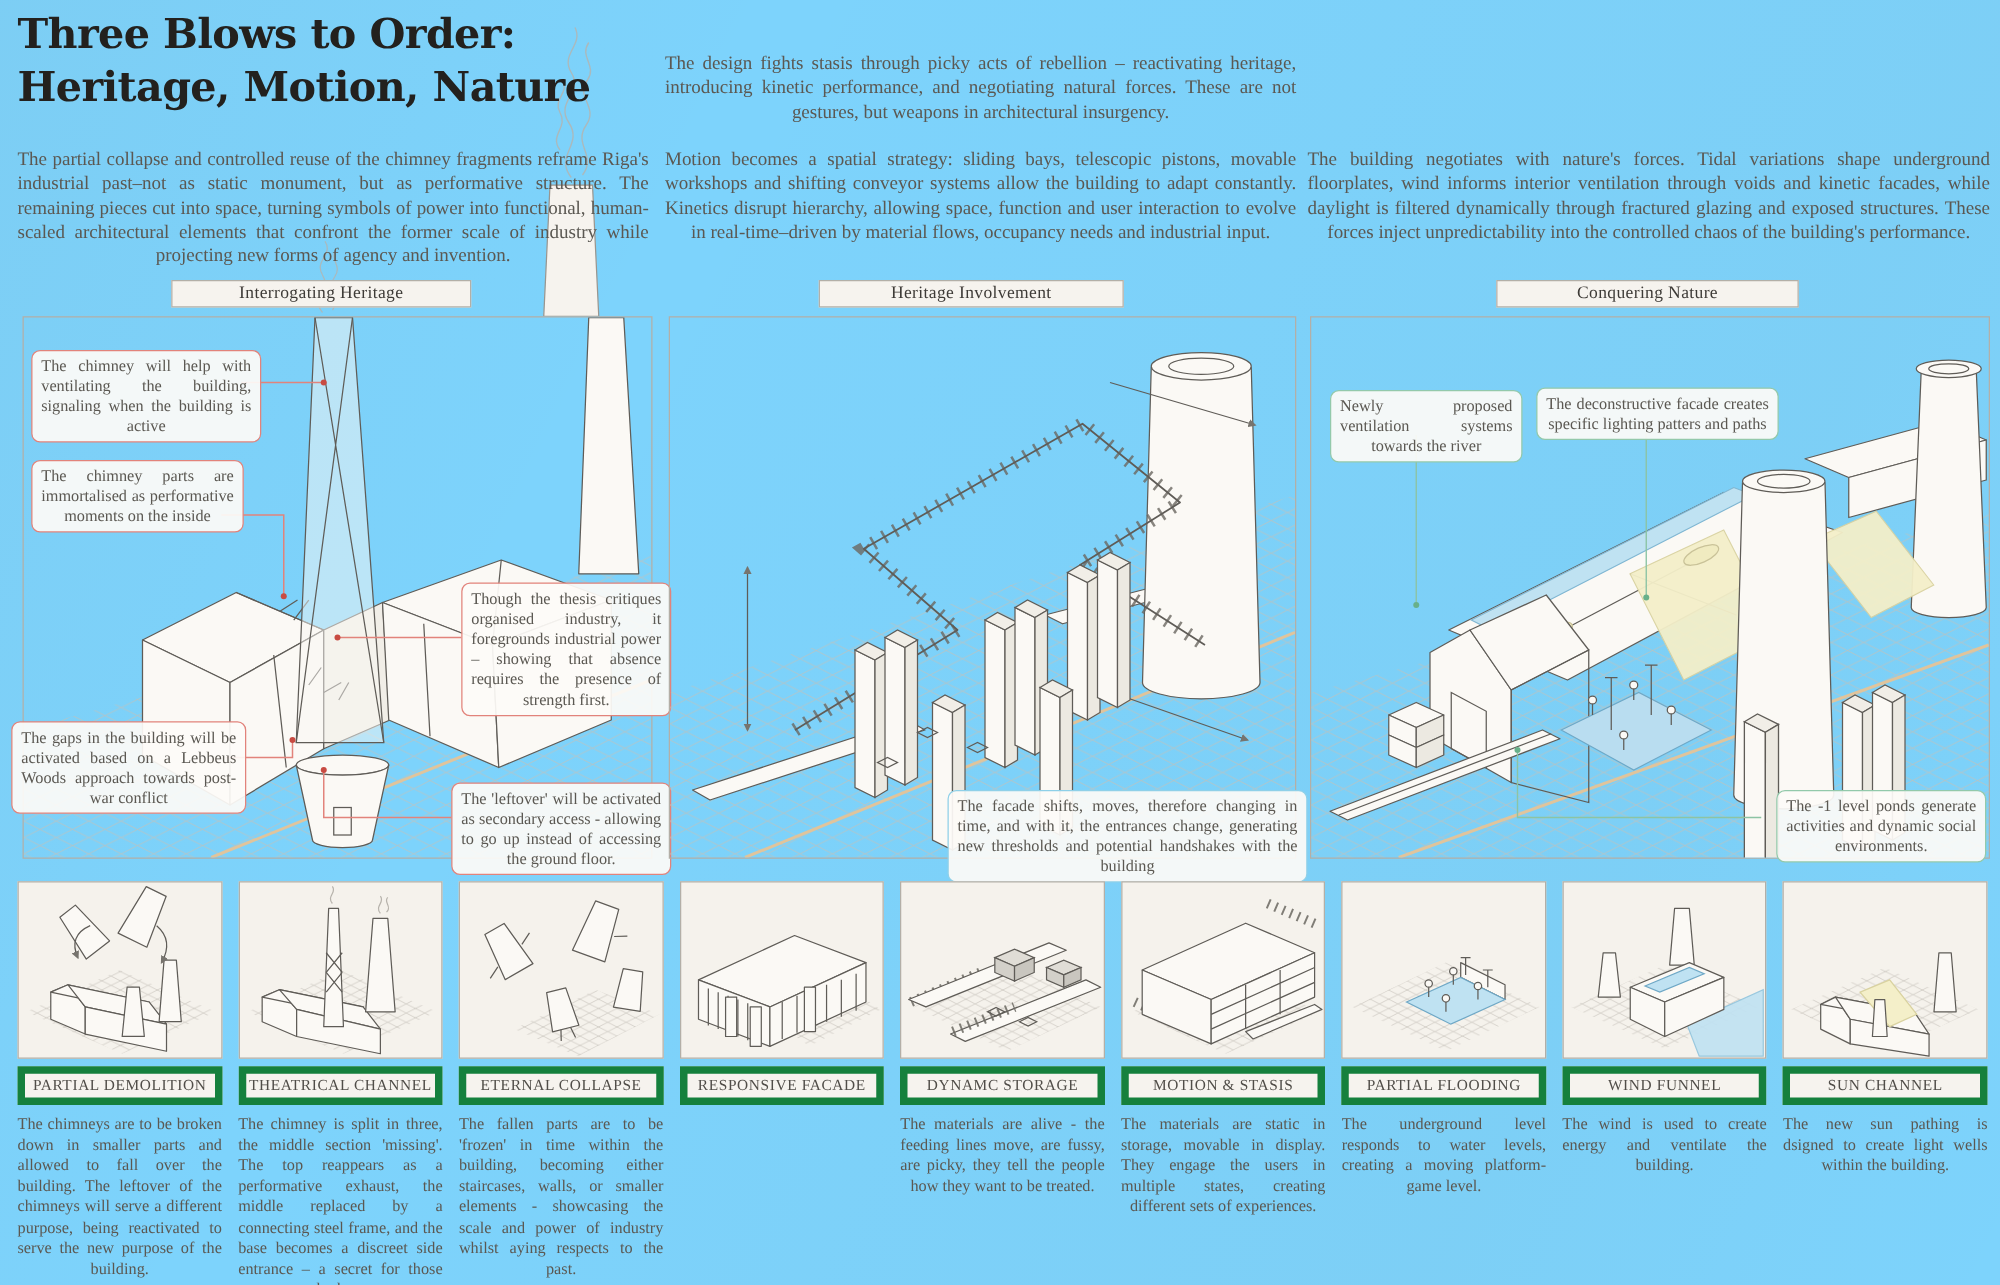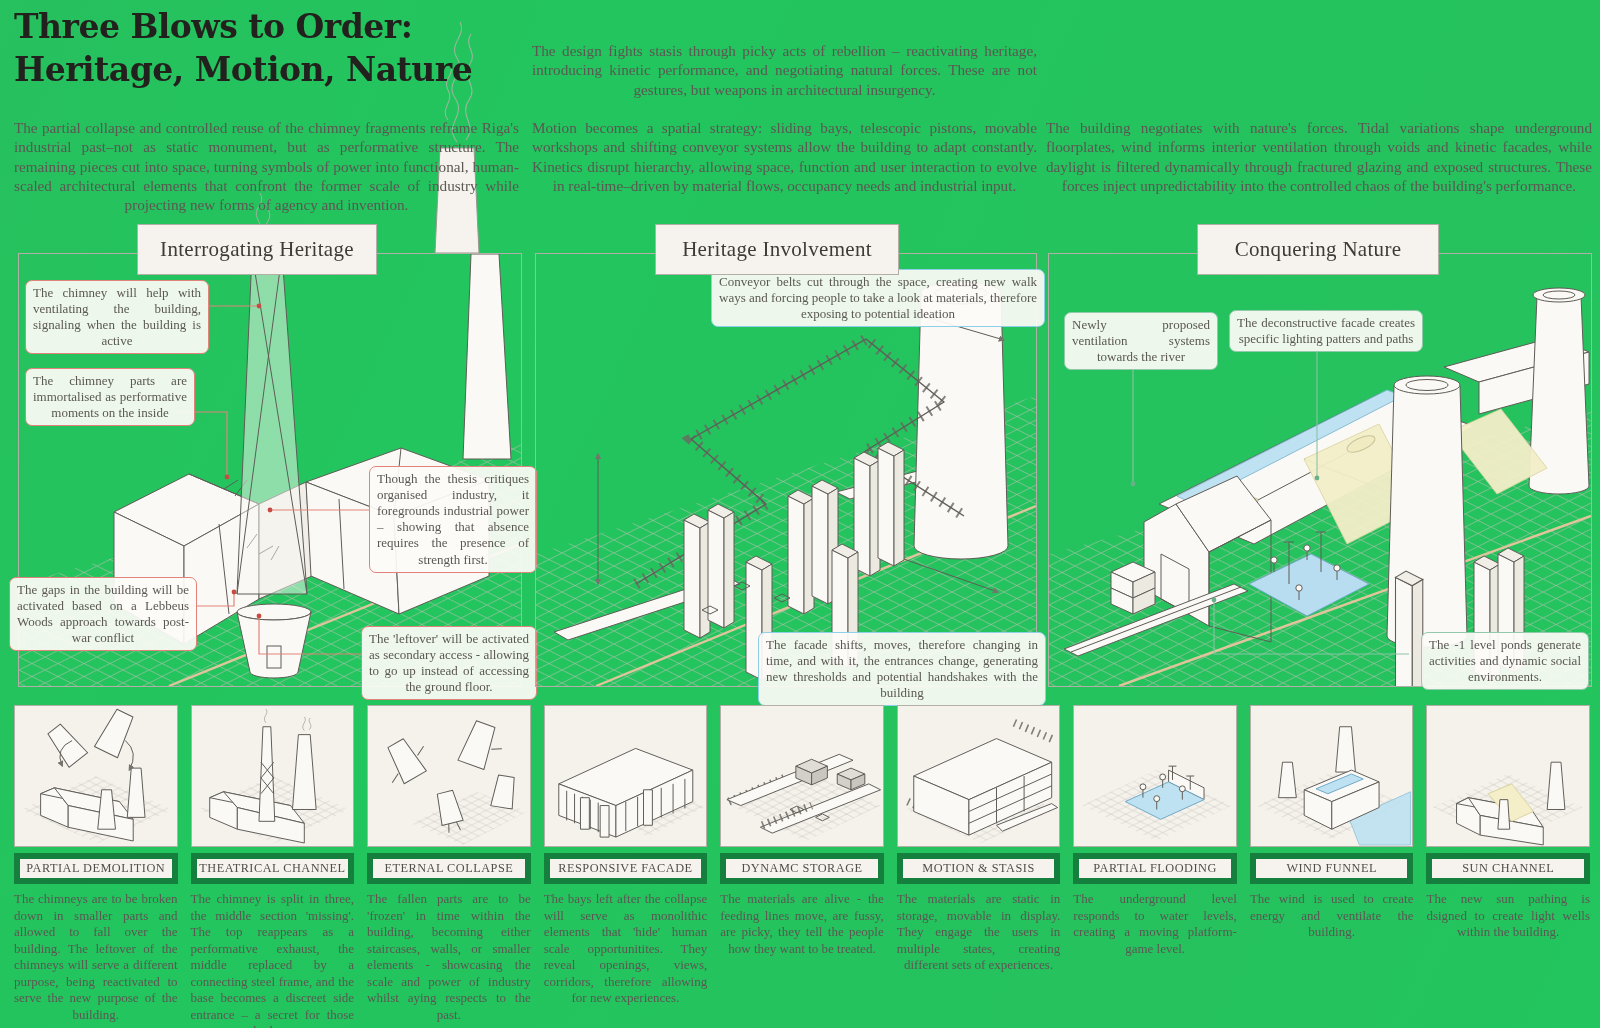--- a/index.html
+++ b/index.html
@@ -1,33 +1,33 @@
 <!DOCTYPE html>
 <html><head>
 <meta charset="utf-8">
 <style>
   html,body{margin:0;padding:0;background:#dedad2;}
-  .poster{position:relative;width:1600px;height:1028px;background:#22c55e;overflow:hidden;
+  .poster{position:relative;width:1600px;height:1028px;background:#7dd3fc;overflow:hidden;
     font-family:"Liberation Serif",serif;color:#55524c;}
   .poster::after{content:"";position:absolute;inset:0;pointer-events:none;
     background:linear-gradient(115deg,rgba(120,110,95,.05),rgba(255,255,255,0) 30%,rgba(120,110,95,.04) 78%,rgba(255,255,255,0));}
   
   .title{position:absolute;left:14px;top:6px;width:470px;z-index:3;
     font-family:"DejaVu Serif",serif;font-weight:700;font-size:33px;line-height:1.3;
     color:#23211e;letter-spacing:-.5px;}
   .intro{position:absolute;z-index:3;font-size:15.2px;line-height:1.27;
     text-align:justify;text-align-last:center;color:#5b5852;}
   .intro.c1{left:14px;top:103px;width:505px;}
   .intro.c2a{left:532px;top:26px;width:505px;}
   .intro.c2b{left:532px;top:103px;width:505px;}
   .intro.c3{left:1046px;top:103px;width:546px;}
   .smoke{position:absolute;z-index:1;}
   
   .sec-header{position:absolute;top:224px;z-index:4;border:1px solid #b3afa7;background:#f6f3ee;
-    text-align:center;font-size:21px;color:#3e3b37;padding:12px 0;letter-spacing:.3px;}
+    text-align:center;font-size:14px;color:#3e3b37;padding:2px 0;letter-spacing:.3px;}
   .panel{position:absolute;top:253px;height:432px;border:1px solid #b3afa7;z-index:2;}
   .panel svg{position:absolute;inset:0;}
   .callout{position:absolute;z-index:5;border-radius:7px;background:rgba(253,251,248,.93);
     padding:4px 7px;font-size:13px;line-height:1.24;text-align:justify;text-align-last:center;color:#5b5852;}
   .co-red{border:1.3px solid #e2837b;}
   .co-blue{border:1.3px solid #8fd0e8;}
   .co-green{border:1.3px solid #93c9ab;}
   
   .strip{position:absolute;left:14px;top:705px;width:1576px;z-index:2;
     display:grid;grid-template-columns:repeat(9,1fr);gap:13px;}
@@ -154,21 +154,20 @@
         <use href="#slab" x="172" y="248"></use>
       <use href="#slab" x="252" y="234"></use>
         <use href="#slab" x="276" y="224"></use>
       <use href="#slab" x="318" y="196" transform="scale(1)"></use>
         <use href="#slab" x="342" y="186"></use>
       <use href="#slab" x="210" y="300"></use>
         <use href="#slab" x="296" y="288"></use>
 
       <path class="ln" d="M198,332 l8,-4 8,4 -8,4 Z M238,344 l8,-4 8,4 -8,4 Z M166,356 l8,-4 8,4 -8,4 Z"></path>
     </svg>
-    <div class="callout co-blue" style="left:175px;top:15px;width:318px">Conveyor belts cut through the space, creating new walk ways and forcing people to take a look at materials, therefore exposing to potential ideation</div>
     <div class="callout co-blue" style="left:222px;top:378px;width:272px">The facade shifts, moves, therefore changing in time, and with it, the entrances change, generating new thresholds and potential handshakes with the building</div>
   </div>
 
   <div class="panel" style="left:1048px;width:542px">
     <svg width="542" height="432" viewBox="0 0 542 432">
       <polygon points="0,300 542,155 542,432 0,432" fill="url(#iso)"></polygon>
       <path class="tan" d="M70,432 L542,262"></path>
 
       <polygon class="vol" points="395,113 505,83 540,98 430,128"></polygon>
       <polygon class="vol" points="430,128 540,98 540,130 430,160"></polygon>
@@ -316,21 +315,20 @@
           <polygon class="vol" points="72,100 150,64 150,96 72,132"></polygon>
           <path class="ln" d="M22,85 v30 M30,88 v30 M38,91 v30 M46,94 v30 M54,97 v30 M62,100 v30 M82,96 v30 M94,91 v30 M106,87 v30 M118,82 v30 M130,78 v30 M142,73 v30"></path>
           <g class="vol">
               <rect x="36" y="92" width="9" height="32"></rect>
               <rect x="56" y="100" width="9" height="32"></rect>
               <rect x="100" y="84" width="9" height="36"></rect>
             </g>
         </svg>
       </div>
       <div class="bcap">RESPONSIVE FACADE</div>
-      <p class="btext">The bays left after the collapse will serve as monolithic elements that 'hide' human scale opportunitites. They reveal openings, views, corridors, therefore allowing for new experiences.</p>
     </div>
 
     <div>
       <div class="thumb">
         <svg width="100%" height="140" viewBox="0 0 164 140">
           <polygon points="10,100 86,64 162,100 86,136" fill="url(#isoS)"></polygon>
           <polyline points="8,96 64,72" stroke="#6b6862" stroke-width="8" stroke-dasharray="1.6 5" fill="none" opacity=".85"></polyline>
           <polygon class="vol" points="6,94 120,48 134,54 20,100"></polygon>
           <polygon class="vol" points="40,122 150,78 162,84 52,128"></polygon>
           <polyline points="42,120 92,100" stroke="#6b6862" stroke-width="8" stroke-dasharray="1.6 5" fill="none" opacity=".85"></polyline>

